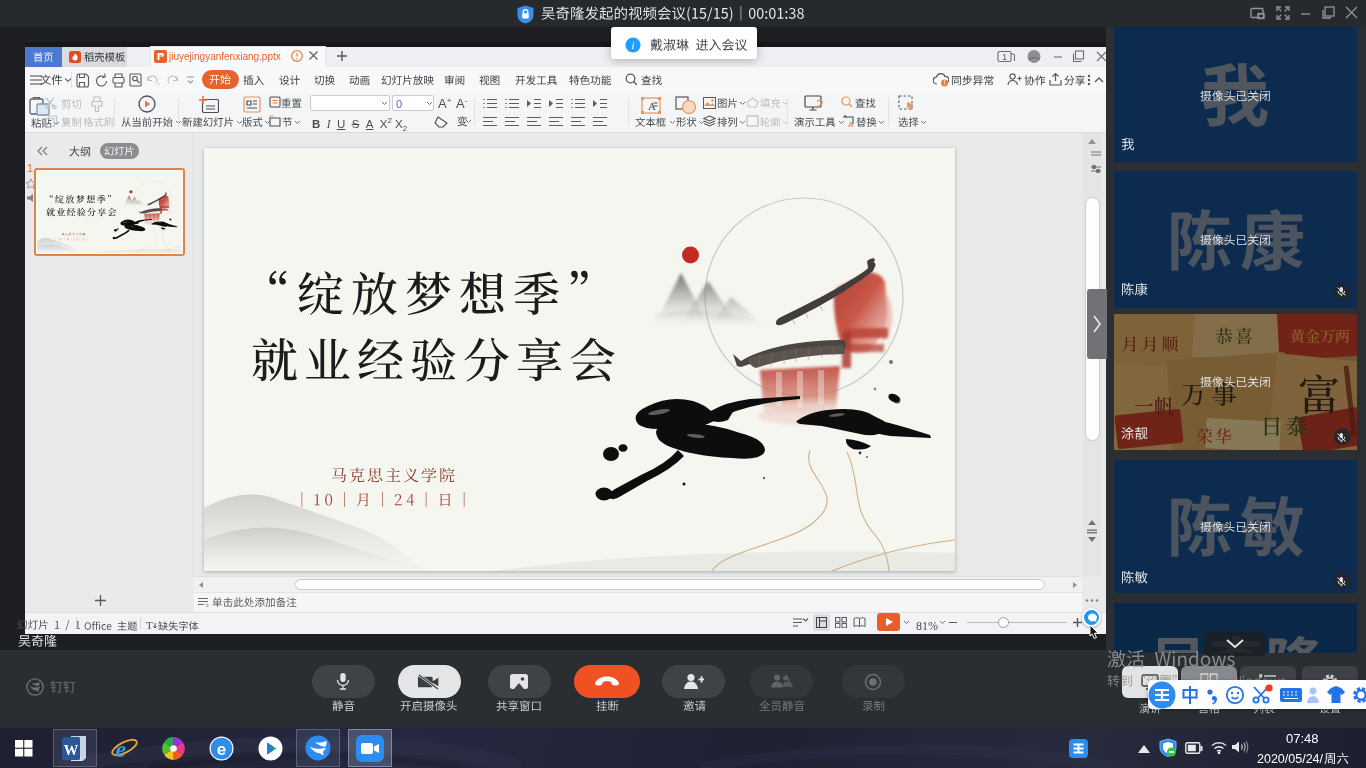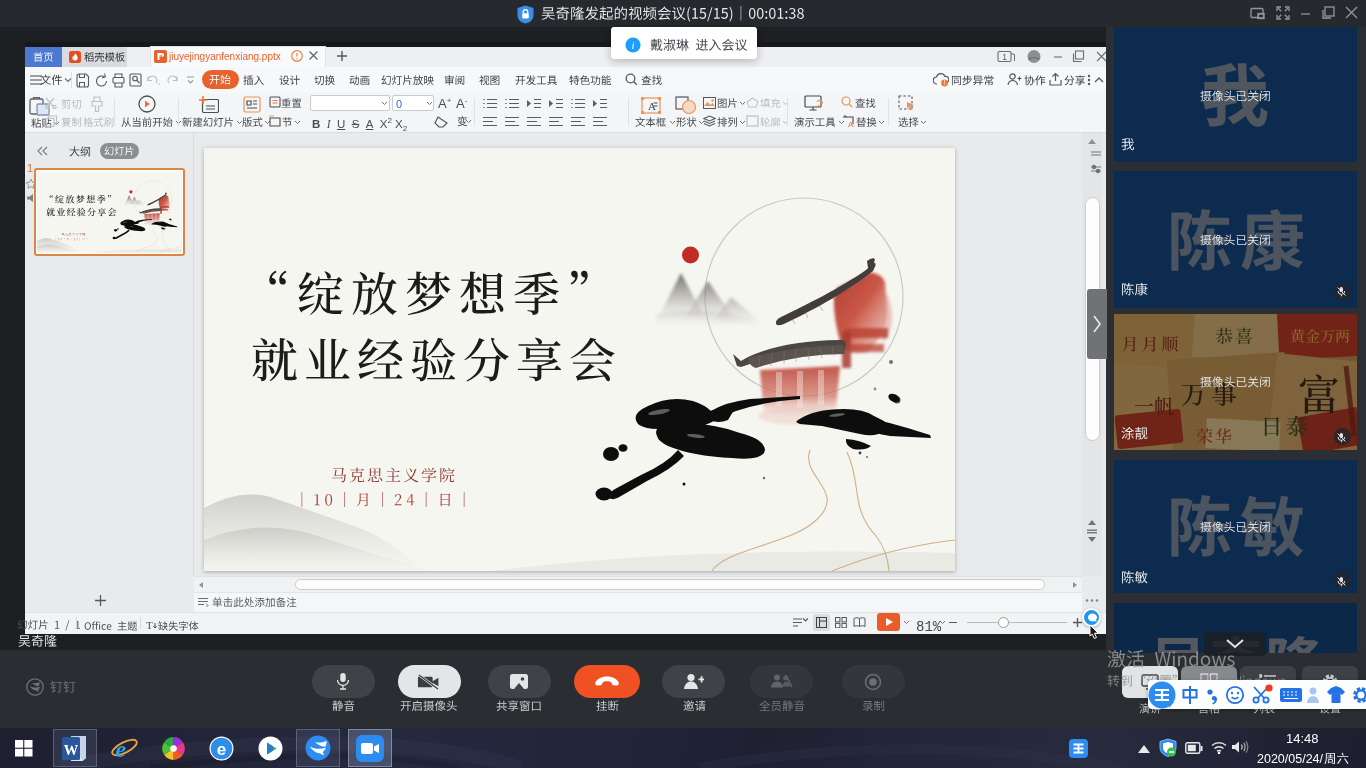--- a/index.html
+++ b/index.html
@@ -965,21 +965,21 @@
 <svg class="abs" style="left:853px;top:617px" width="13" height="11">
     <path d="M6.5 1.5C5 0.5 2.5 0.5 1 1.5v8c1.5-1 4-1 5.5 0 1.5-1 4-1 5.5 0v-8c-1.5-1-4-1-5.5 0zM6.5 1.5v8" fill="none" stroke="#55585c" stroke-width="1"></path>
   </svg>
 <div class="abs" style="left:877px;top:613px;width:23px;height:18px;background:#eb5d28;border-radius:3px"></div>
 <svg class="abs" style="left:885px;top:617px" width="9" height="10">
     <path d="M1 1l7 4-7 4z" fill="#fff"></path>
   </svg>
 <svg class="abs" style="left:903px;top:620px" width="7" height="5">
     <path d="M1 1l2.5 2.5L6 1" stroke="#6e7175" stroke-width="1" fill="none"></path>
   </svg>
-<div class="abs ct" style="left:916px;top:619px;font-size:14px;color:#45484c;font-family:Liberation Mono, monospace">81%</div>
+<div class="abs ct" style="left:916px;top:619px;font-size:12px;color:#45484c;font-family:Liberation Serif, serif">81%</div>
 <svg class="abs" style="left:939px;top:620px" width="7" height="5">
     <path d="M1 1l2.5 2.5L6 1" stroke="#6e7175" stroke-width="1" fill="none"></path>
   </svg>
 <div class="abs" style="left:949px;top:621.5px;width:8px;height:1.6px;background:#55585c"></div>
 <div class="abs" style="left:967px;top:622px;width:100px;height:1px;background:#b9bbbd"></div>
 <div class="abs" style="left:998px;top:617px;width:11px;height:11px;background:#fff;border:1px solid #9a9da0;border-radius:50%"></div>
 <svg class="abs" style="left:1072px;top:617px" width="11" height="11">
     <path d="M5.5 1v9M1 5.5h9" stroke="#55585c" stroke-width="1.4"></path>
   </svg>
 <div class="abs" style="left:1082px;top:608px;width:19px;height:19px;background:#1e97f2;border-radius:50%;border:2px solid #fff;box-shadow:0 1px 3px rgba(0,0,0,.3)"></div>
@@ -1522,21 +1522,21 @@
     <circle cx="9" cy="13" r="1.3" fill="#fff"></circle>
   </svg>
 <svg class="abs" style="left:1231px;top:740px" width="19" height="14">
     <path d="M1 5h3l4-3.5v11L4 9H1z" fill="#e8e9ea"></path>
     <g fill="none" stroke="#e8e9ea" stroke-width="1.2">
       <path d="M10.5 4.5a4.8 4.8 0 010 5" opacity=".9"></path>
       <path d="M12.8 2.8a8 8 0 010 8.4" opacity=".7"></path>
       <path d="M15 1.2a11 11 0 010 11.6" opacity=".5"></path>
     </g>
   </svg>
-<div class="abs ct" style="left:1286px;top:731px;font-size:13px;color:#fff;font-family:'Liberation Sans'">14:48</div>
+<div class="abs ct" style="left:1286px;top:731px;font-size:13px;color:#fff;font-family:'Liberation Sans'">07:48</div>
 <div class="abs ct" style="left:1257px;top:751.5px;font-size:12.5px;color:#fff;font-family:'Liberation Sans'">2020/05/24/</div>
 <svg class="ct " style="left:1324.0px;top:749.6px" width="25" height="17">
     <g fill="#ffffff">
       <use href="#gs5468" transform="translate(0.0 13.1) scale(0.01250 -0.01250)"></use>
       <use href="#gs516D" transform="translate(12.5 13.1) scale(0.01250 -0.01250)"></use>
     </g>
   </svg>
 <svg width="0" height="0" style="position:absolute">
     <defs>
       <path id="gs5434" d="M238 728H754V584H238ZM164 796V515H831V796ZM118 422V355H456C452 315 447 279 440 246H55V180H419C373 73 272 14 42 -18C55 -34 72 -63 79 -81C342 -40 451 39 500 180C562 19 686 -53 912 -80C920 -59 938 -28 955 -12C752 4 632 59 574 180H945V246H517C524 279 529 316 532 355H889V422Z"></path>

